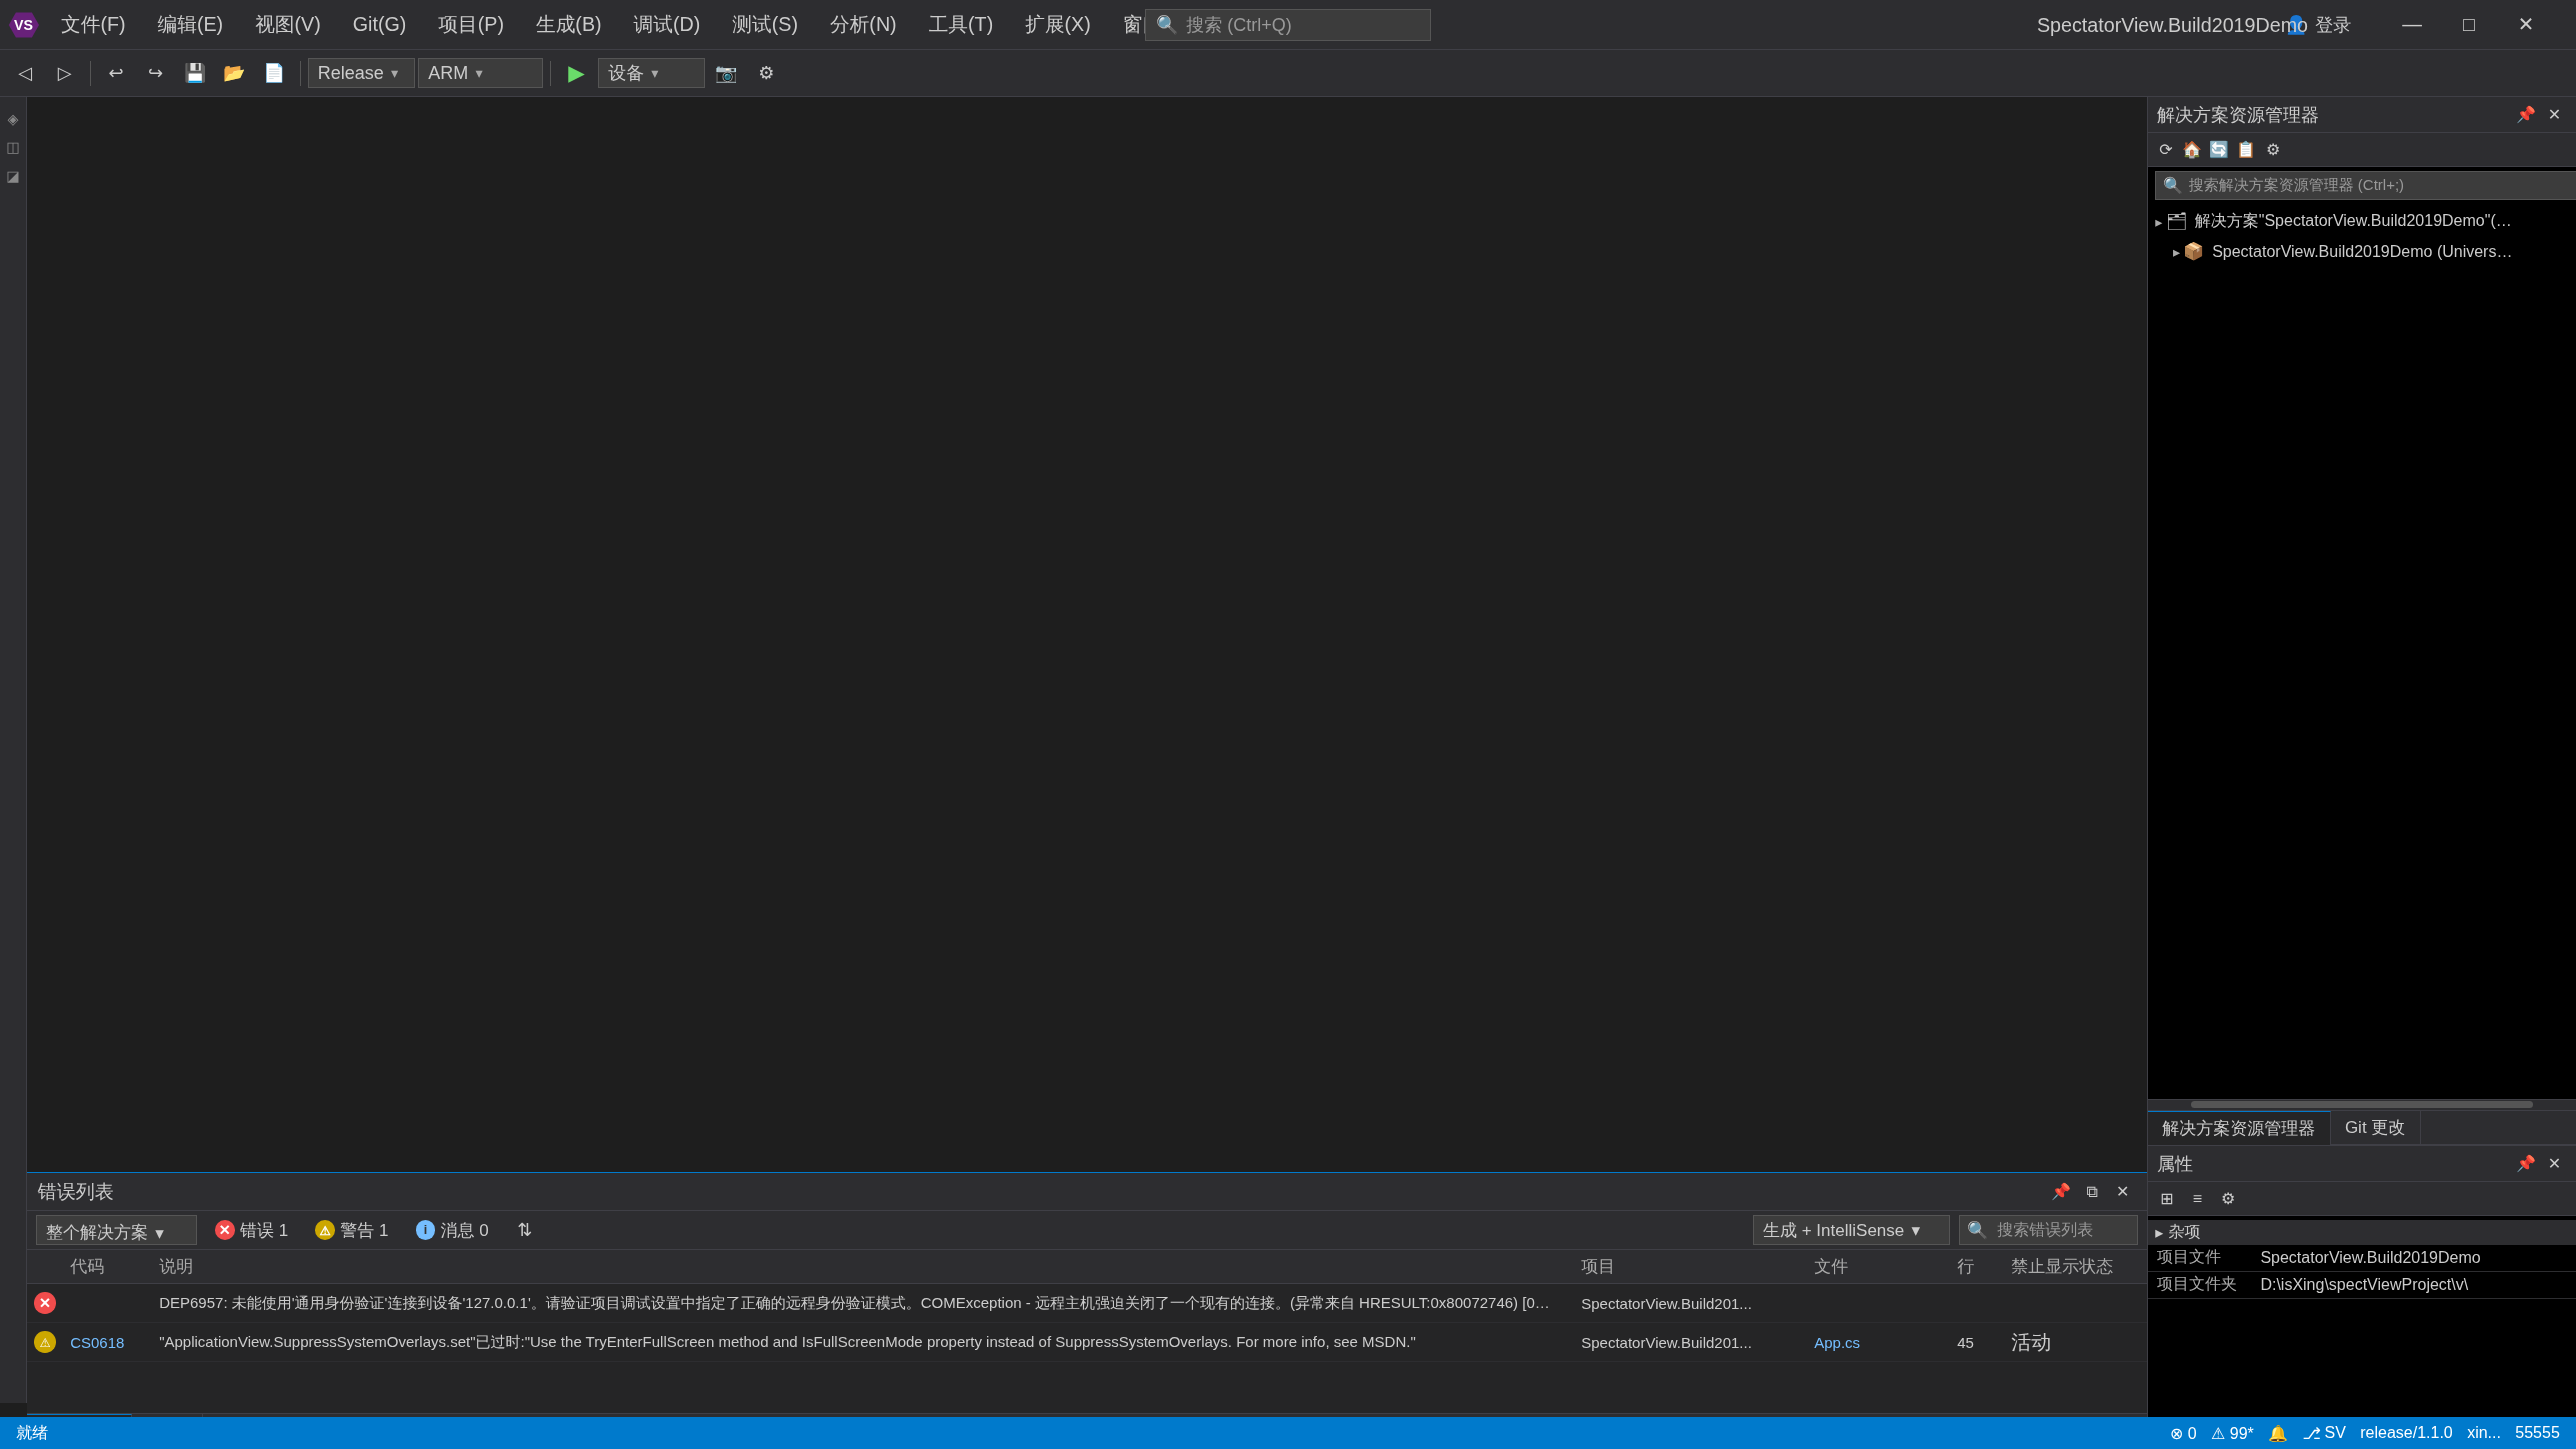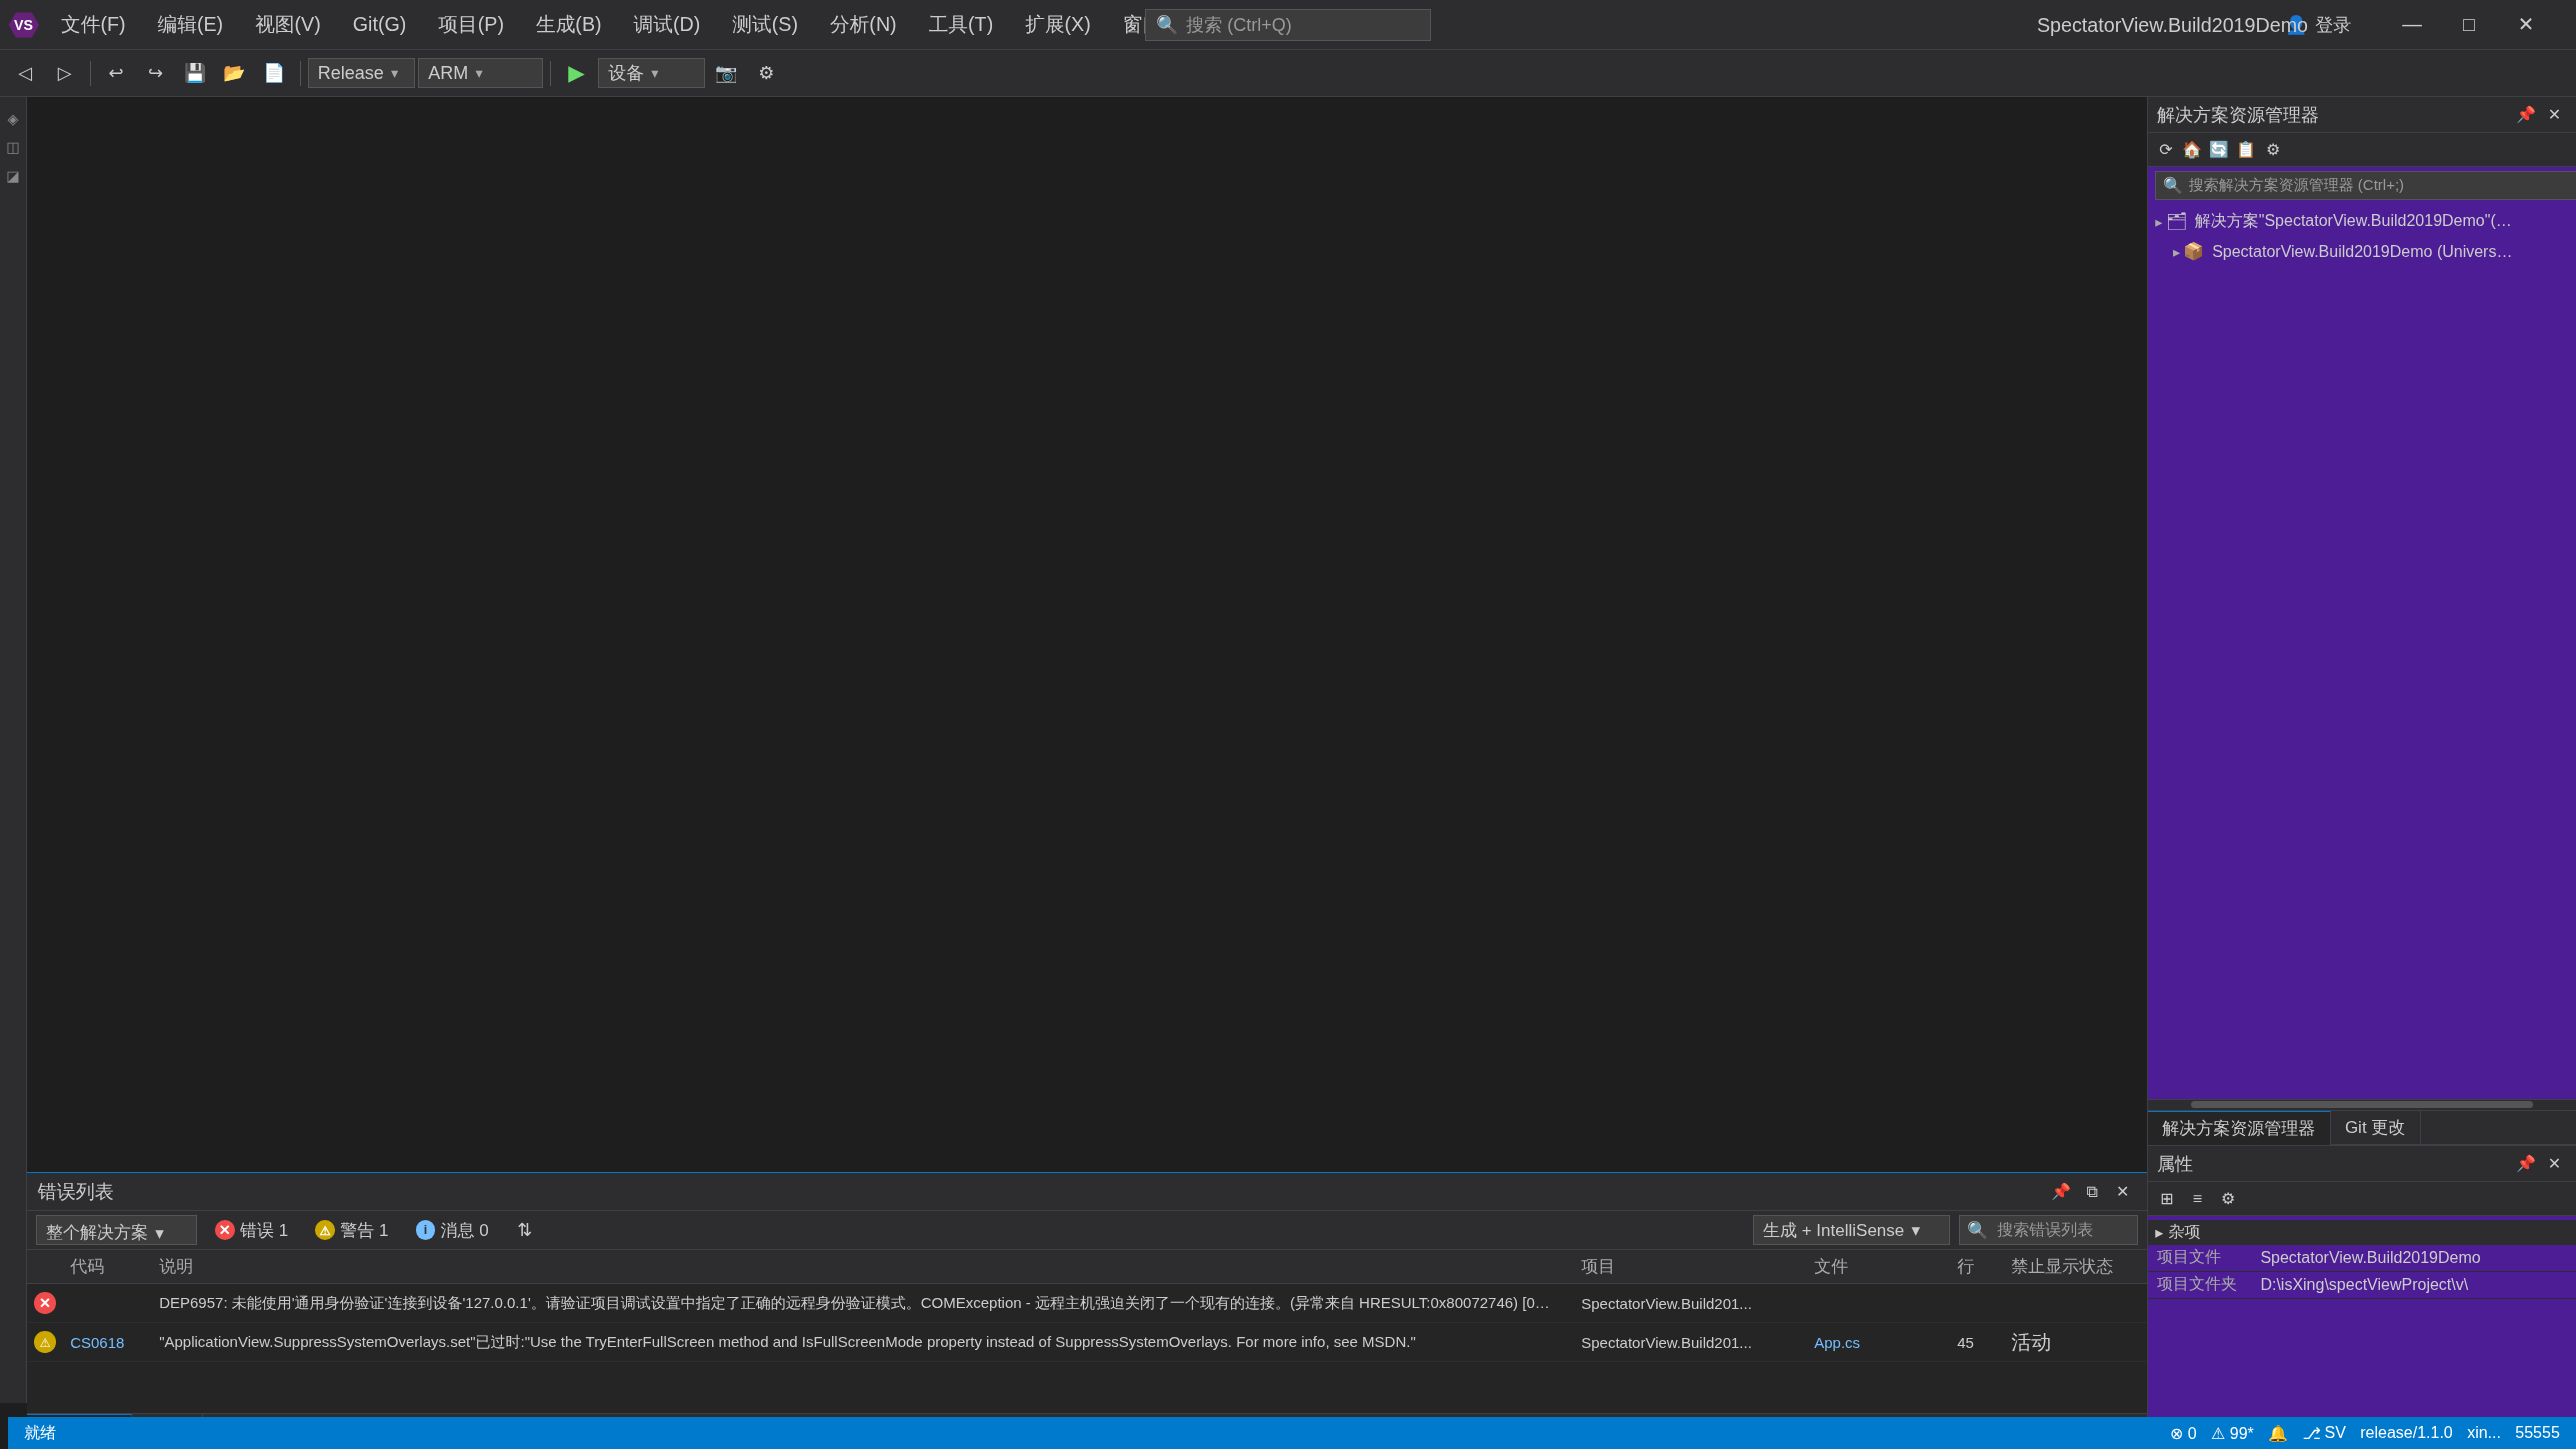--- a/index.html
+++ b/index.html
@@ -185,21 +185,21 @@
       background: #1e1e1e;
     }
 
     
     #right-panel {
       position: absolute;
       right: 0;
       top: 97px;
       width: 429px;
       bottom: 0;
-      background: #4c1d95;
+      background: #000000;
       border-left: 0.9px solid #3f3f46;
       display: flex;
       flex-direction: column;
     }
 
     
     #solution-explorer {
       flex: 1;
       display: flex;
       flex-direction: column;
@@ -614,21 +614,21 @@
     }
     .err-tab.active {
       background: #252526;
       border-top: 1.8px solid #007acc;
     }
 
     
     #status-bar {
       position: absolute;
       bottom: 0;
-      left: 8px;
+      left: 0;
       right: 0;
       height: 32px;
       background: #007acc;
       display: flex;
       align-items: center;
       padding: 0 9px;
       gap: 5.4px;
       font-size: 16px;
       color: white;
     }

